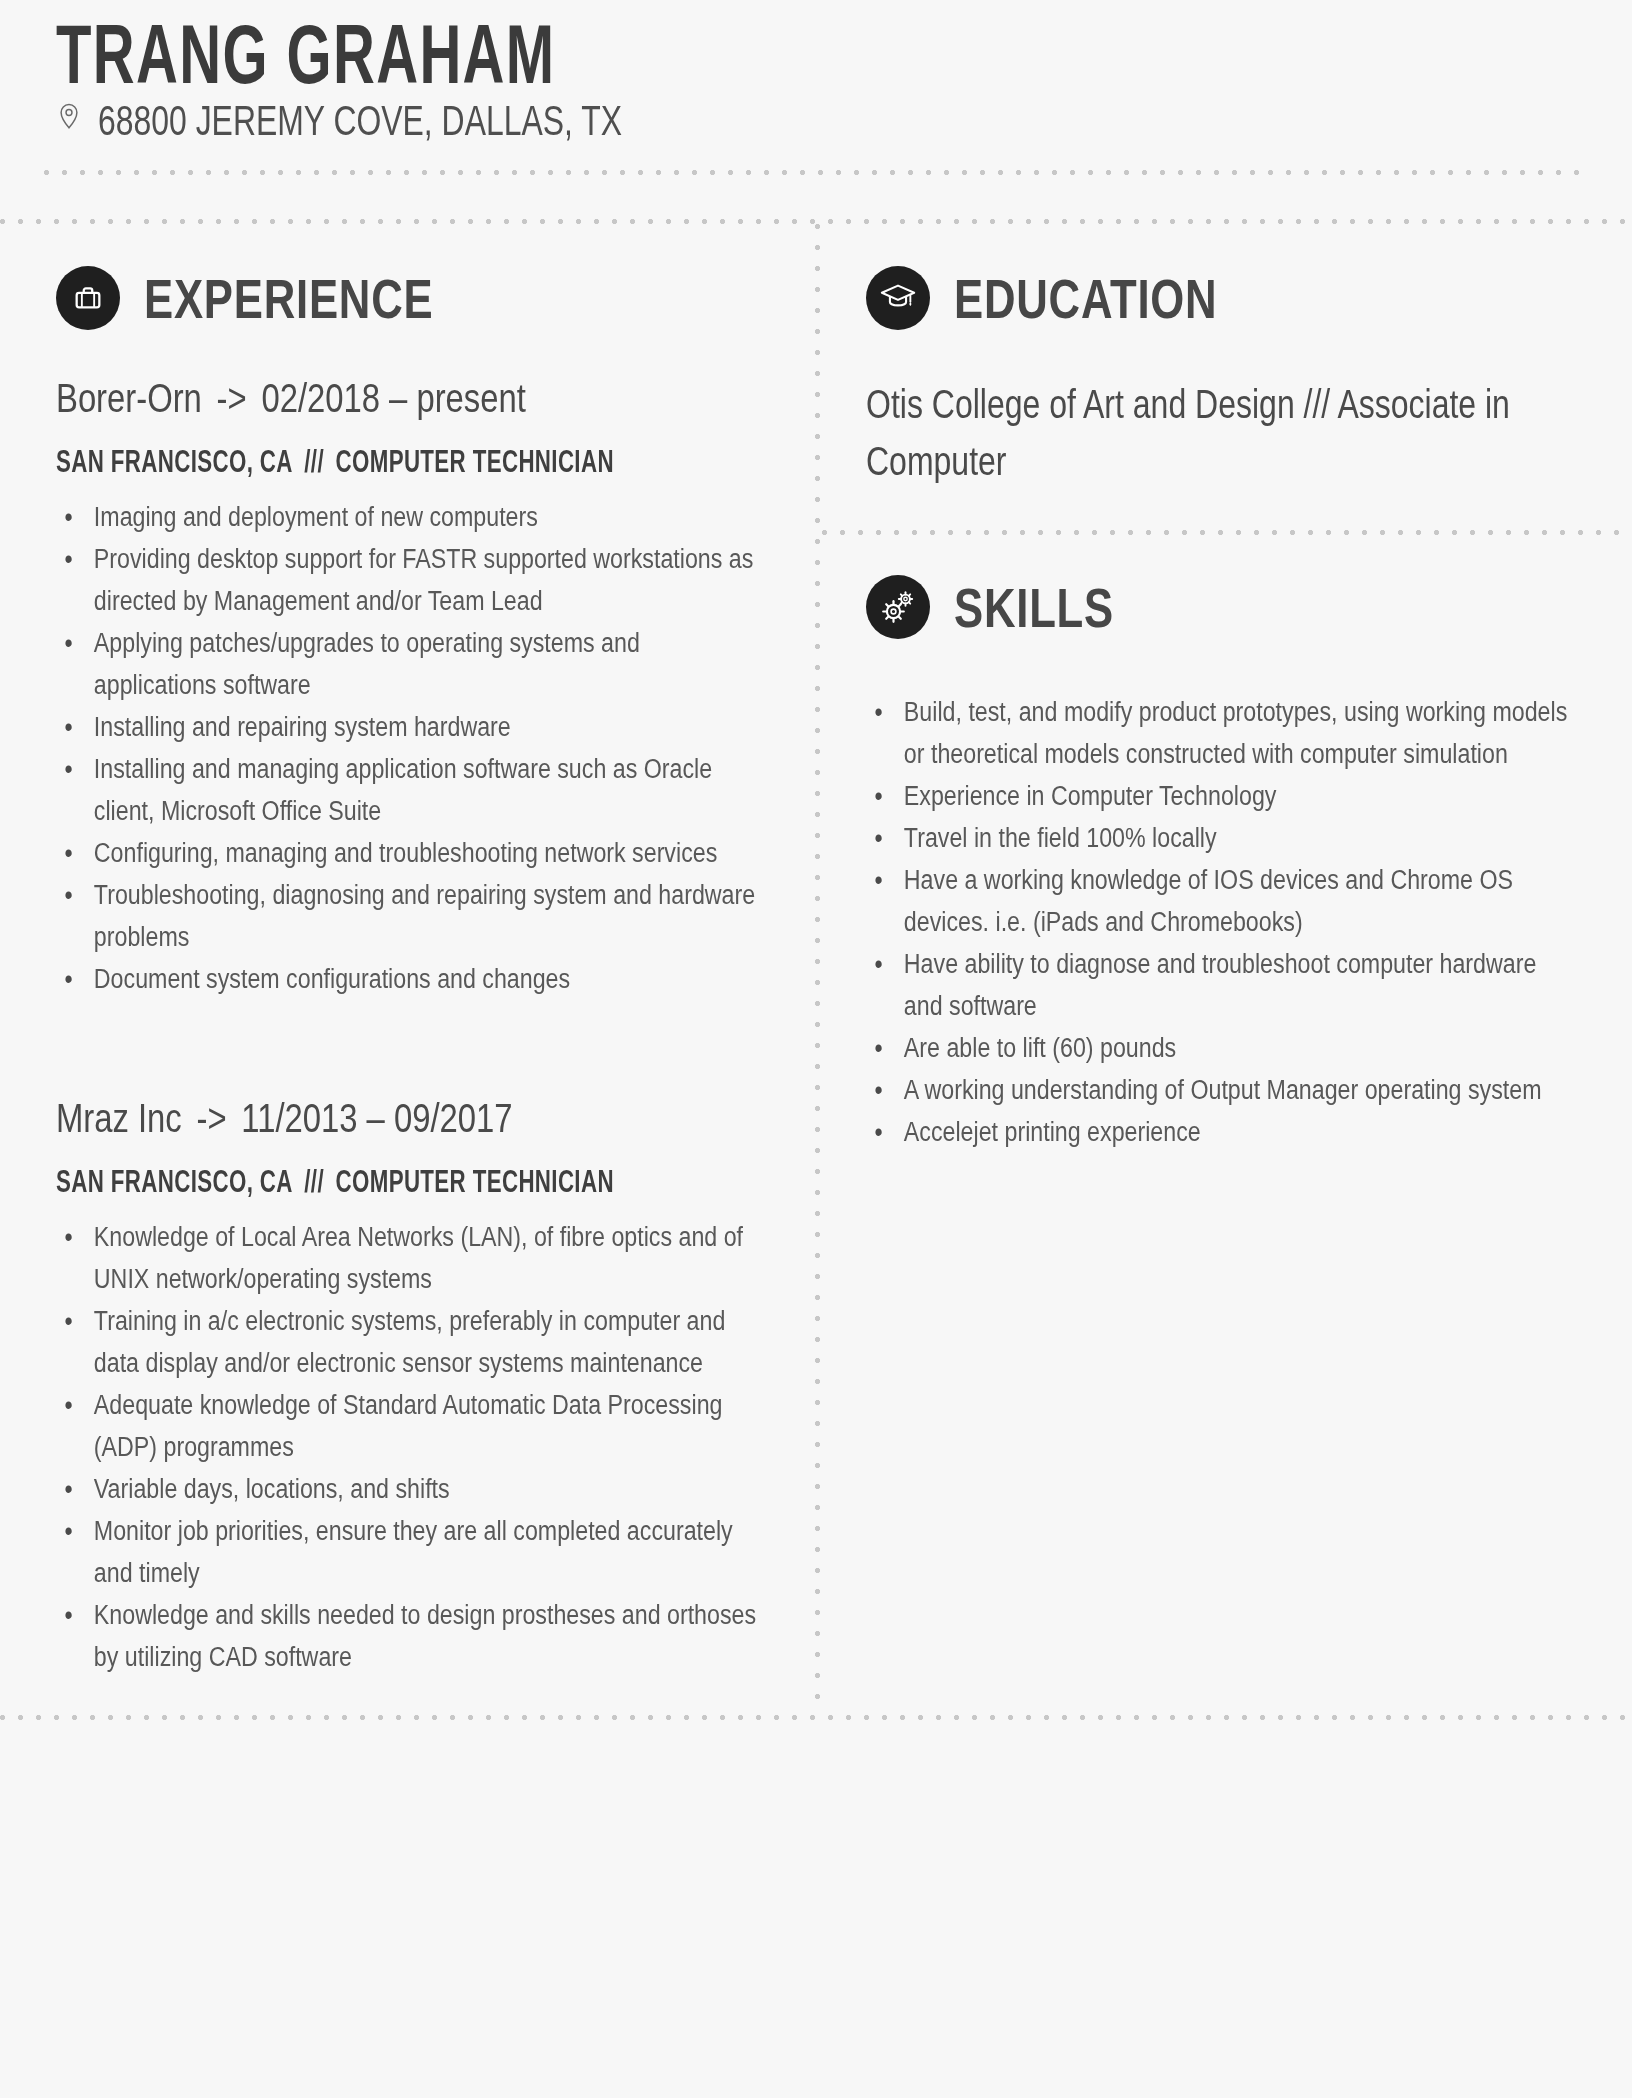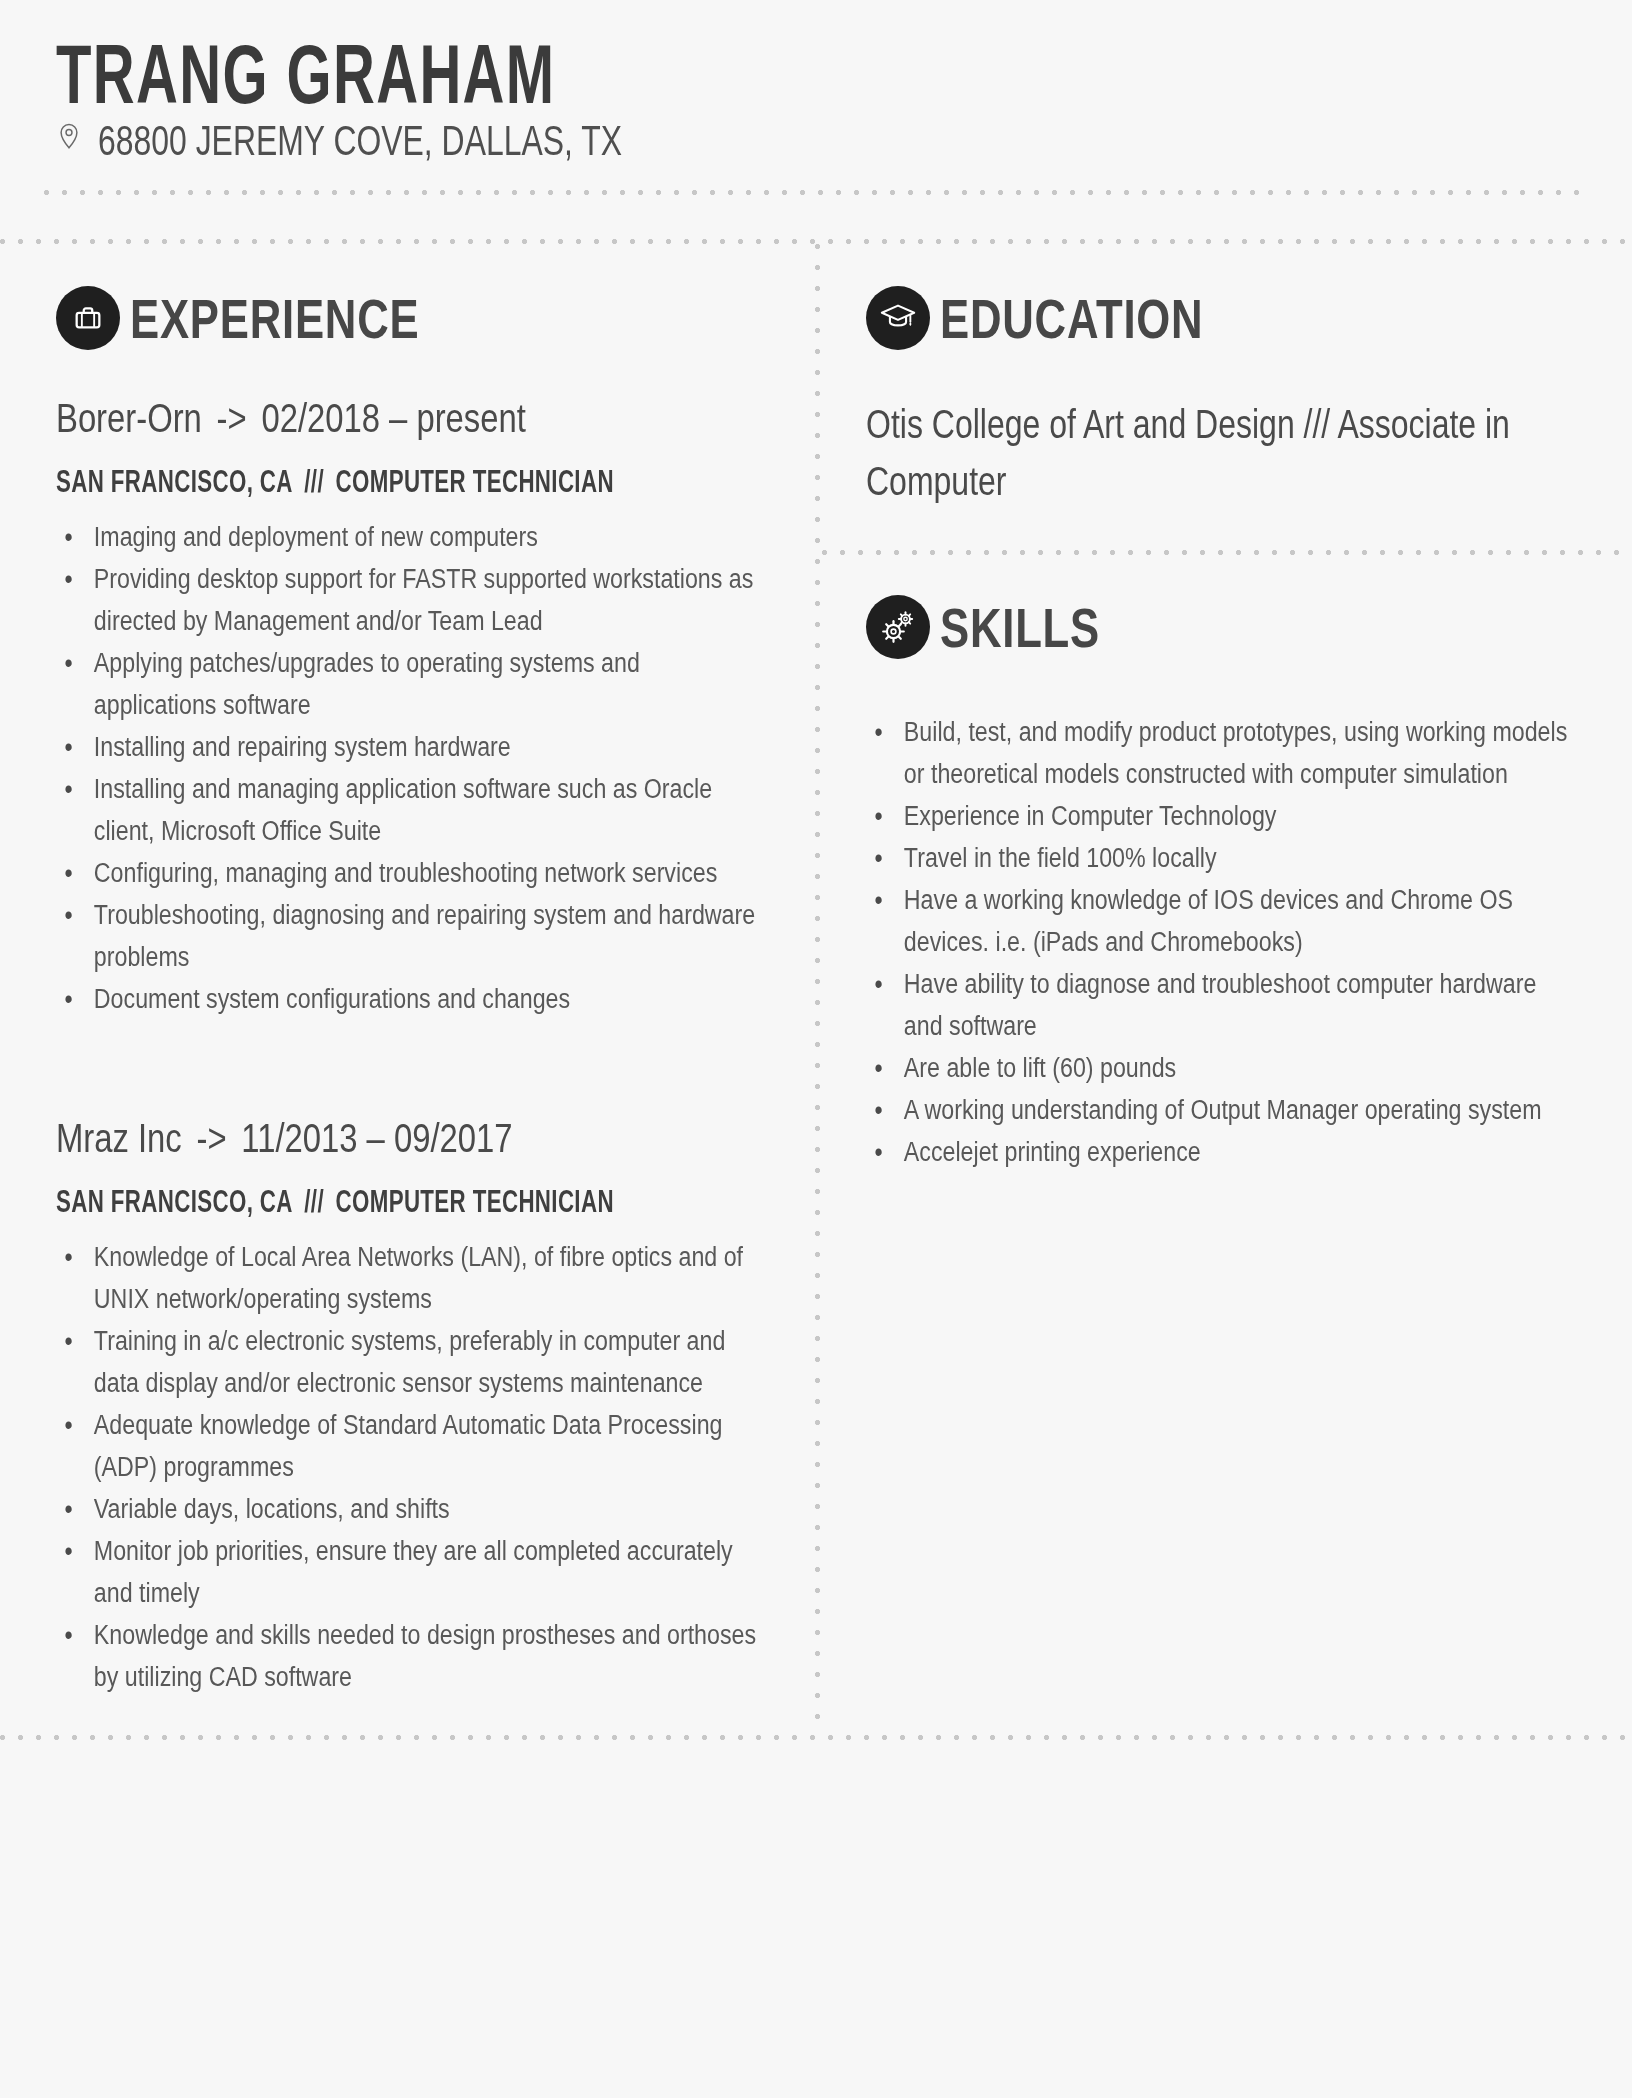--- a/index.html
+++ b/index.html
@@ -11,21 +11,21 @@
     --ink-body:#585858;
     --circle:#1f1f1f;
   }
   *{margin:0;padding:0;box-sizing:border-box;}
   html,body{background:var(--bg);}
   body{
     width:1632px;height:2098px;overflow:hidden;
     font-family:"Liberation Sans",sans-serif;
     color:var(--ink-body);
   }
-  .page{width:1632px;height:2098px;padding:36px 56px 0;position:relative;}
+  .page{width:1632px;height:2098px;padding:16px 56px 0;position:relative;}
 
   
   .cx69{transform:scaleX(.69);transform-origin:0 0;width:145%;}
   .cx72{transform:scaleX(.72);transform-origin:0 0;width:138.9%;}
   .cx76{transform:scaleX(.76);transform-origin:0 0;width:131.6%;}
   .cx78{transform:scaleX(.78);transform-origin:0 0;width:128.2%;}
   .cx80{transform:scaleX(.80);transform-origin:0 0;width:125%;}
   .cx82{transform:scaleX(.82);transform-origin:0 0;width:121.9%;}
   .cx86{transform:scaleX(.86);transform-origin:0 0;width:116.28%;}
 
@@ -54,21 +54,21 @@
   .main{position:relative;display:flex;justify-content:space-between;min-height:1491px;}
   .divider-v{
     position:absolute;left:759px;top:0;bottom:0;width:5px;
     background-repeat:repeat-y;
     background-image:radial-gradient(circle at 2.5px 2.5px,var(--dot) 2.3px,rgba(0,0,0,0) 2.9px);
     background-size:5px 21px;
   }
   .col-left{width:712px;padding-top:42px;}
   .col-right{width:710px;padding-top:42px;}
 
-  .sec-head{display:flex;align-items:center;gap:10px;height:64px;}
+  .sec-head{display:flex;align-items:center;gap:24px;height:64px;}
   .icon-circle{
     width:64px;height:64px;border-radius:50%;background:var(--circle);
     display:flex;align-items:center;justify-content:center;flex:0 0 auto;
   }
   .sec-title{font-size:56px;font-weight:700;color:var(--ink-head);letter-spacing:1px;white-space:nowrap;}
 
   .job-head{margin-top:46px;display:flex;align-items:baseline;gap:18px;font-size:40px;line-height:44px;color:#4a4a4a;white-space:nowrap;}
   .job-sub{margin-top:24px;display:flex;align-items:baseline;gap:16px;font-size:31px;line-height:36px;font-weight:700;color:var(--ink-sub);letter-spacing:.5px;white-space:nowrap;}
   .job + .job{margin-top:96px;}
 

